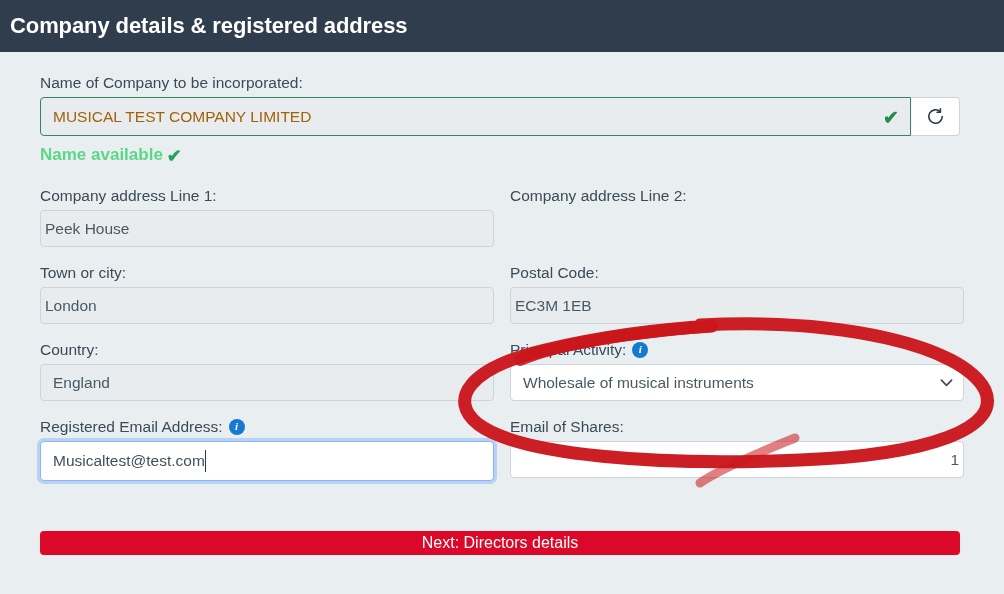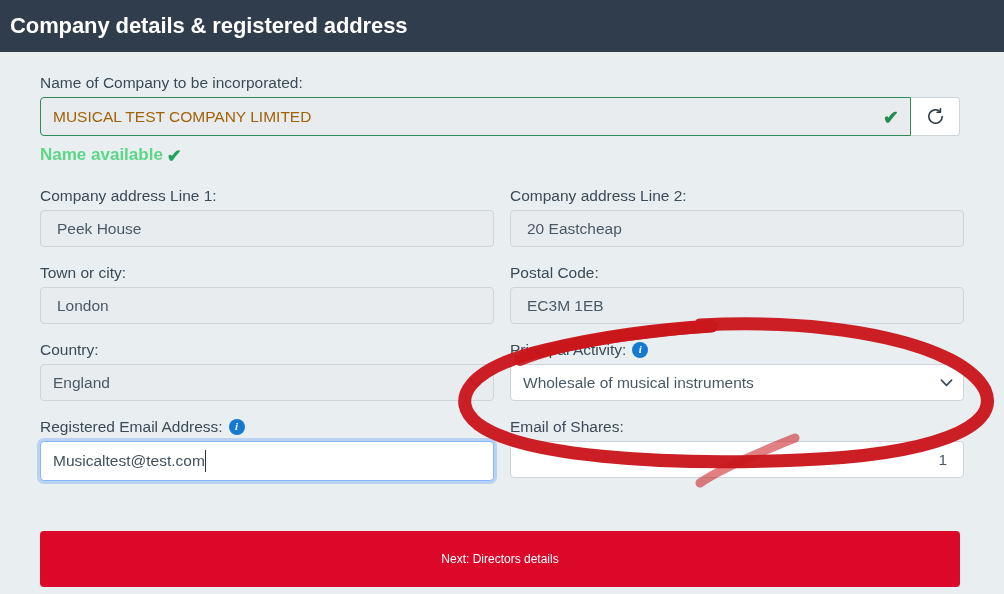--- a/index.html
+++ b/index.html
@@ -60,21 +60,21 @@
 
   .input-base {
     width: 100%;
     height: 37px;
     border-radius: 4px;
     border: 1px solid #ced4da;
     background: #e9ecef;
     color: #495964;
     font-size: 15.5px;
     font-family: "Liberation Sans", sans-serif;
-    padding: 0 16px;
+    padding: 0 4px;
     outline: none;
   }
   .input-white { background: #ffffff; }
 
   
   .name-group {
     display: flex;
     align-items: stretch;
     width: 920px;
     height: 39px;
@@ -194,26 +194,26 @@
     line-height: 1;
     font-family: "Liberation Serif", serif;
     cursor: pointer;
     flex: none;
   }
 
   
   .next-btn {
     position: absolute;
     left: 40px; top: 531px;
-    width: 920px; height: 56px;
+    width: 920px; height: 24px;
     background: #dc0829;
     color: #ffffff;
     border: none;
     border-radius: 4px;
-    font-size: 12px;
+    font-size: 16px;
     font-family: "Liberation Sans", sans-serif;
     cursor: pointer;
   }
 
   
   .annotation {
     position: absolute;
     left: 0; top: 0;
     width: 1004px; height: 594px;
     pointer-events: none;
@@ -251,21 +251,20 @@
       </div>
     </div>
 
     <div class="row">
       <div class="col">
         <div class="field-label">Company address Line 1:</div>
         <input class="input-base" type="text" value="Peek House" style="">
       </div>
       <div class="col">
         <div class="field-label">Company address Line 2:</div>
-        <input class="input-base" type="text" value="20 Eastcheap" style="">
       </div>
     </div>
 
     <div class="row">
       <div class="col">
         <div class="field-label">Town or city:</div>
         <input class="input-base" type="text" value="London" style="">
       </div>
       <div class="col">
         <div class="field-label">Postal Code:</div>

